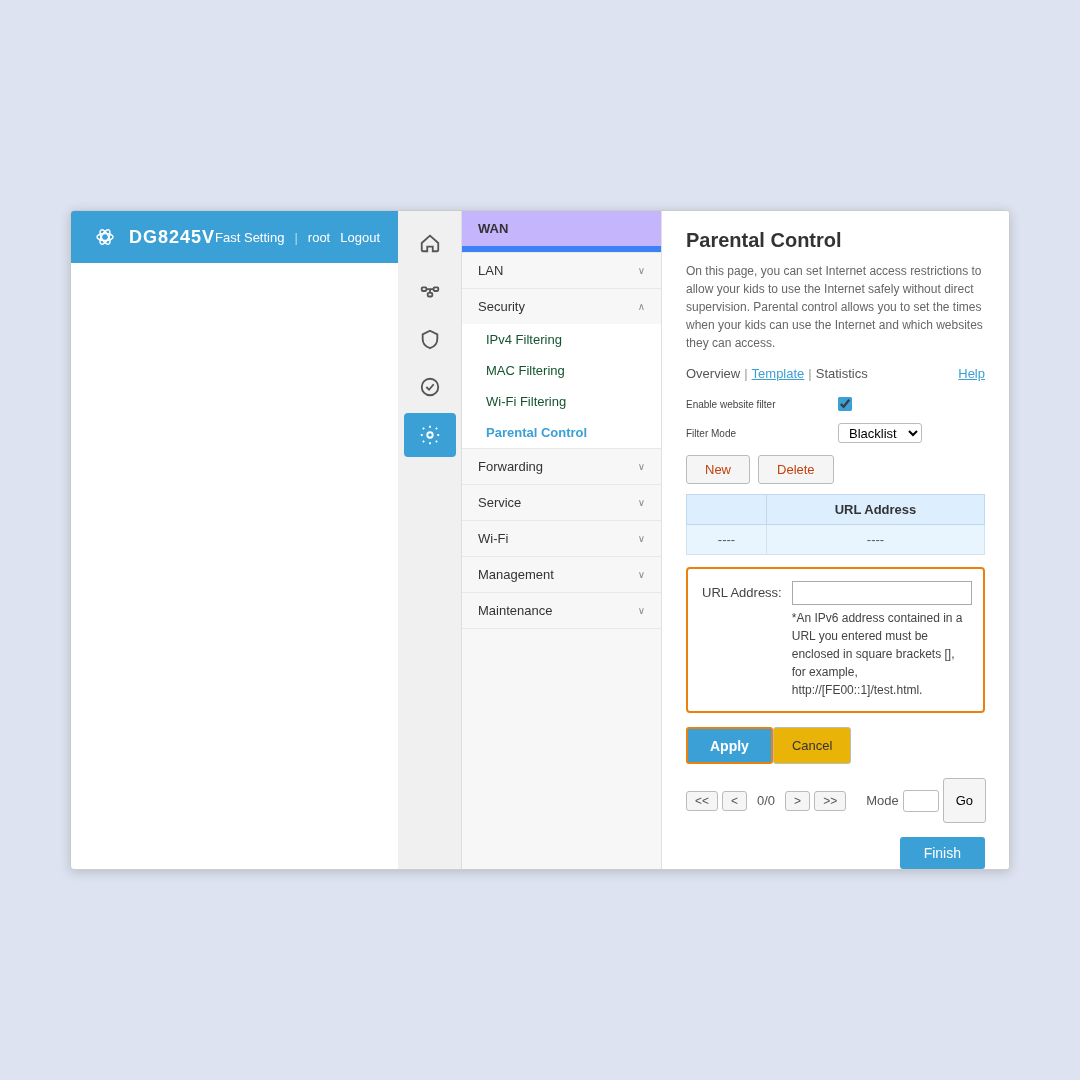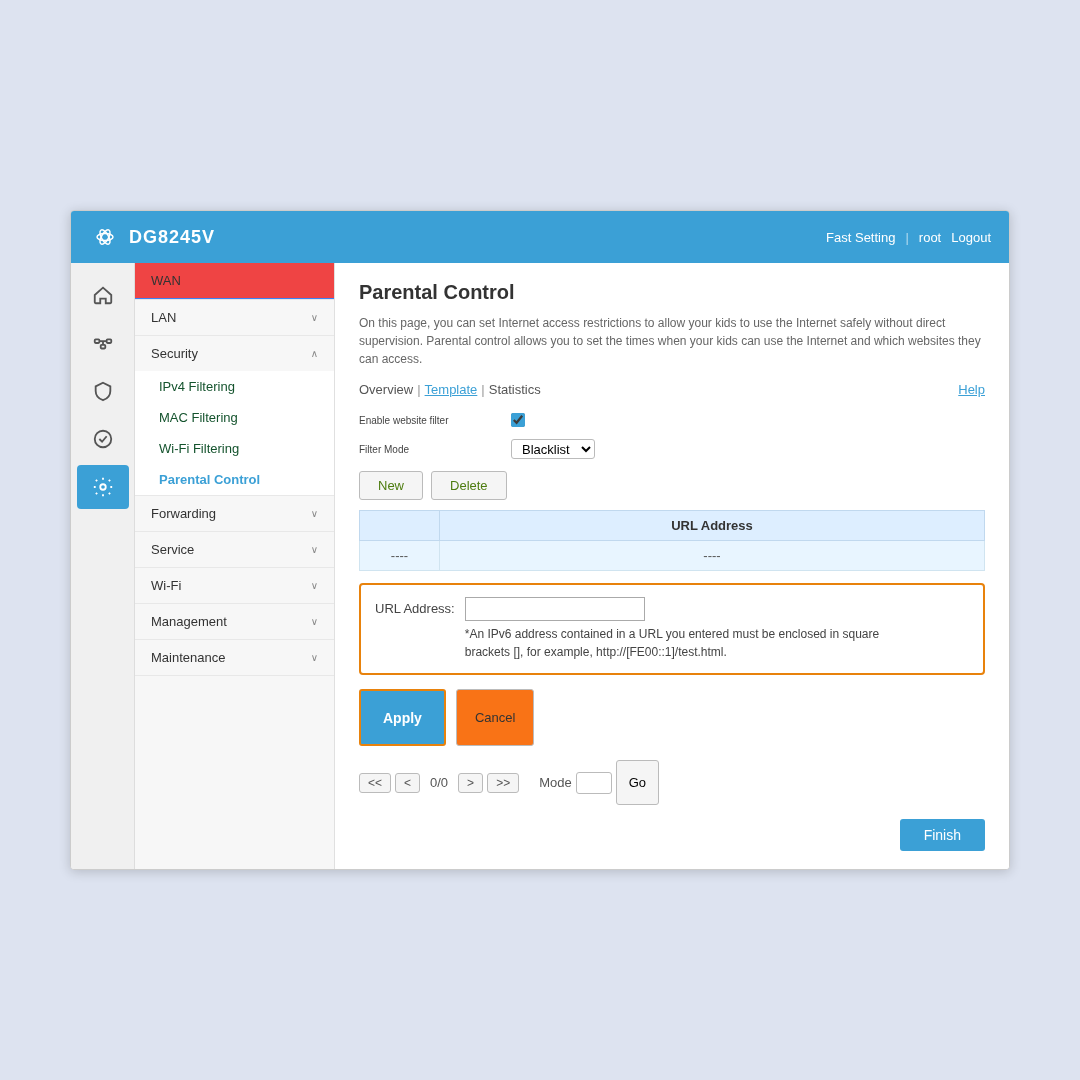--- a/index.html
+++ b/index.html
@@ -14,21 +14,21 @@
       justify-content: center;
     }
     .browser-window {
       width: 940px;
       height: 660px;
       background: #fff;
       border: 1px solid #ccc;
       border-radius: 4px;
       overflow: hidden;
       display: flex;
-      flex-direction: column;
+      flex-direction: row;
       box-shadow: 0 2px 12px rgba(0,0,0,0.18);
     }
     
     .header {
       background: #3ba0d6;
       height: 52px;
       display: flex;
       align-items: center;
       padding: 0 18px;
       flex-shrink: 0;
@@ -115,23 +115,23 @@
       display: flex;
       align-items: center;
       justify-content: space-between;
       padding: 10px 16px;
       cursor: pointer;
       color: #333;
       font-size: 13px;
       background: #fff;
     }
     .sidebar-item.top-item {
-      font-weight: normal;
-      background: #ef4444;
-      border-bottom: 1px solid #3b82f6;
+      font-weight: bold;
+      background: #c4b5fd;
+      border-bottom: 6px solid #3b82f6;
     }
     .sidebar-item.section-header {
       background: #f7f7f7;
       font-weight: normal;
     }
     .sidebar-item.section-header.expanded {
       background: #f7f7f7;
     }
     .sidebar-subitem {
       padding: 8px 16px 8px 24px;
@@ -233,37 +233,37 @@
       gap: 8px;
       margin-bottom: 10px;
     }
     .btn {
       padding: 6px 18px;
       border: 1px solid #bbb;
       background: #f5f5f5;
       border-radius: 3px;
       cursor: pointer;
       font-size: 13px;
-      color: #4d7c0f;
+      color: #c2410c;
     }
     .btn-primary {
       background: #3ba0d6;
       color: #fff;
       border: 2px solid #e8820c;
       padding: 6px 22px;
       border-radius: 3px;
       cursor: pointer;
       font-size: 14px;
       font-weight: bold;
     }
     .btn-cancel {
-      background: #f97316;
+      background: #eab308;
       color: #333;
       border: 1px solid #bbb;
-      padding: 20px 18px;
+      padding: 10px 18px;
       border-radius: 3px;
       cursor: pointer;
       font-size: 13px;
     }
     .btn-finish {
       background: #3ba0d6;
       color: #fff;
       border: none;
       padding: 8px 24px;
       border-radius: 3px;
@@ -366,21 +366,21 @@
       padding: 14px 12px;
       border: 1px solid #bbb;
       background: #f5f5f5;
       border-radius: 3px;
       cursor: pointer;
       font-size: 13px;
     }
     
     .action-row {
       display: flex;
-      gap: 10px;
+      gap: 0;
       margin-bottom: 14px;
     }
     .finish-row {
       display: flex;
       justify-content: flex-end;
     }
   </style>
 </head>
 <body>
 

